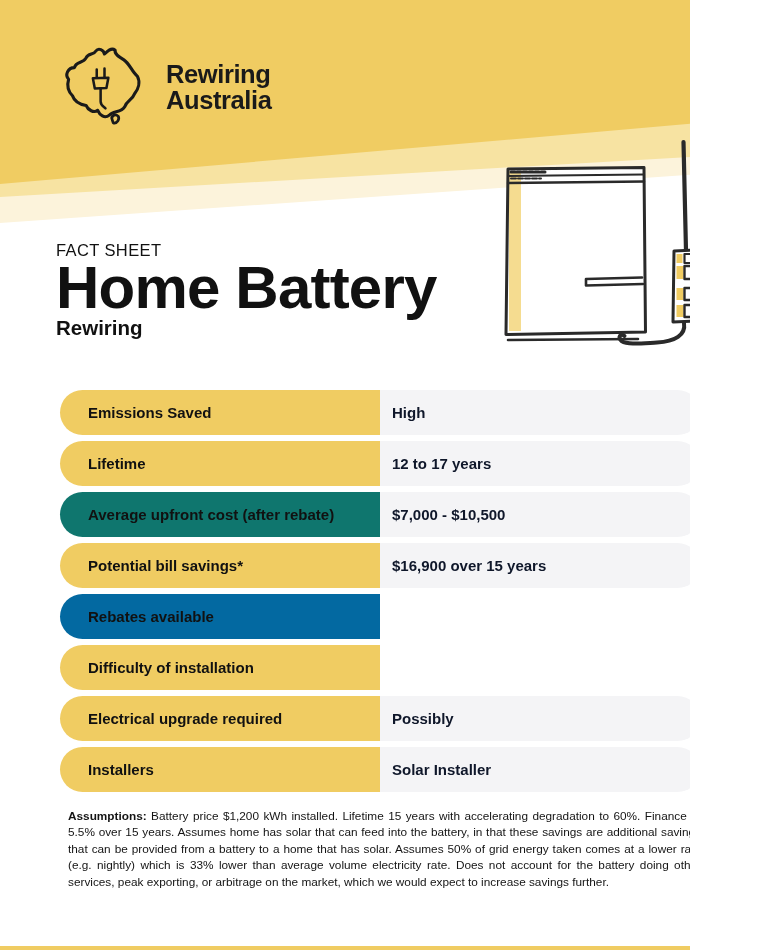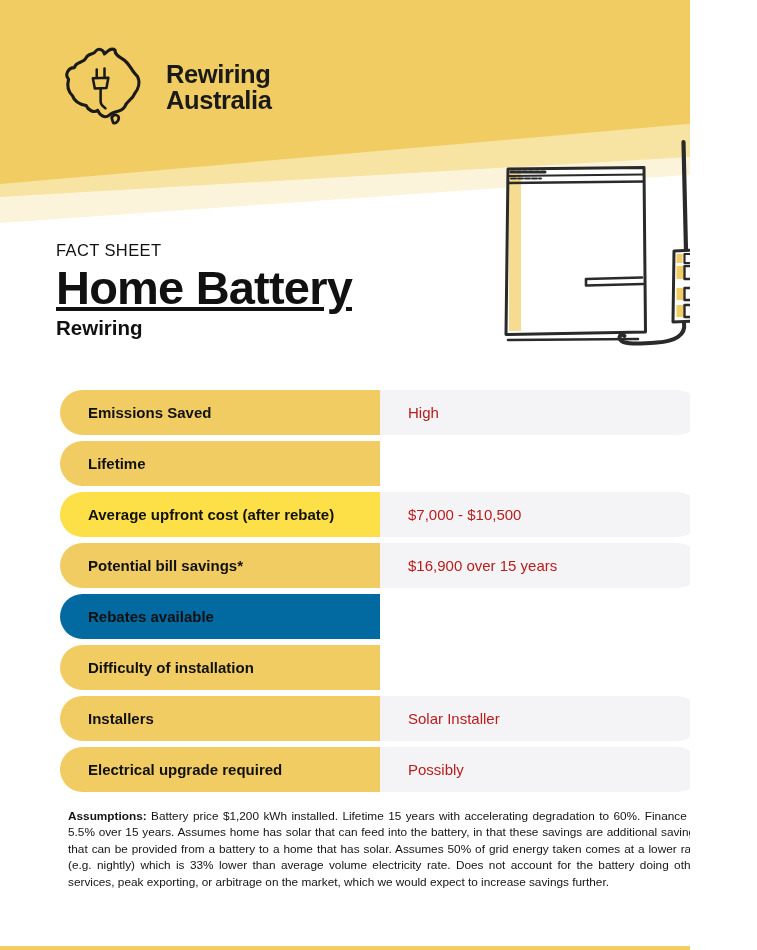--- a/index.html
+++ b/index.html
@@ -18,37 +18,37 @@
   .logo { position:absolute; left:56px; top:44px; display:flex; align-items:center; gap:13px; }
   .logo svg { display:block; }
   .brand-name { font-size:25.5px; font-weight:700; line-height:1.03; letter-spacing:-0.4px; color:#1a1a1a; }
 
   
   .illustration { position:absolute; left:488px; top:138px; }
 
   
   .title-block { position:absolute; left:56px; top:241px; }
   .eyebrow  { font-size:16.5px; font-weight:400; letter-spacing:0.4px; line-height:19px; }
-  .main-title { font-size:47px; font-weight:900; letter-spacing:-0.8px; line-height:55px;text-decoration:underline; }
+  .main-title { font-size:60px; font-weight:900; letter-spacing:-0.8px; line-height:55px; }
   .subtitle { font-size:20.5px; font-weight:700; line-height:21px; margin-top:2px; }
 
   
   .snapshot-table { position:absolute; left:60px; top:390px; width:640px; }
   .srow { display:flex; height:45px; margin-bottom:6px; }
   .cell-label {
     width:320px; box-sizing:border-box; padding-left:28px;
     display:flex; align-items:center;
     border-radius:22.5px 0 0 22.5px;
     font-size:15px; font-weight:700; color:#111;
   }
   .cell-value {
-    width:320px; box-sizing:border-box; padding-left:28px;
+    width:320px; box-sizing:border-box; padding-left:12px;
     display:flex; align-items:center;
     border-radius:0 22.5px 22.5px 0;
-    font-size:15px; font-weight:400; color:#b91c1c;
+    font-size:15px; font-weight:700; color:#0f172a;
   }
 
   
   .footnote {
     position:absolute; left:68px; top:808px; width:633px;
     font-size:11.8px; line-height:16.4px; text-align:justify; color:#141414;
   }
   .footnote .fn-label { font-weight:700; }
 
   
@@ -121,48 +121,49 @@
   </div>
 
   <div class="snapshot-table">
     <div class="srow">
       <div class="cell-label" style="background: rgb(240, 204, 98); text-align: right;">Emissions Saved</div>
       <div class="cell-value" style="background: rgb(244, 244, 246);">High</div>
     </div>
 
     <div class="srow">
       <div class="cell-label" style="background: rgb(240, 204, 98);">Lifetime</div>
+      <div class="cell-value" style="background: rgb(244, 244, 246);">12 to 17 years</div>
     </div>
 
     <div class="srow">
-      <div class="cell-label" style="background: #fde047;">Average upfront cost (after rebate)</div>
+      <div class="cell-label" style="background: #0f766e;">Average upfront cost (after rebate)</div>
       <div class="cell-value" style="background: rgb(244, 244, 246);">$7,000 - $10,500</div>
     </div>
 
     <div class="srow">
       <div class="cell-label" style="background: rgb(240, 204, 98);">Potential bill savings*</div>
       <div class="cell-value" style="background: rgb(244, 244, 246);">$16,900 over 15 years</div>
     </div>
 
     <div class="srow">
       <div class="cell-label" style="background: #0369a1;">Rebates available</div>
     </div>
 
     <div class="srow">
       <div class="cell-label" style="background: rgb(240, 204, 98);">Difficulty of installation</div>
     </div>
 
     <div class="srow">
-      <div class="cell-label" style="background: rgb(240, 204, 98);">Installers</div>
-      <div class="cell-value" style="background: rgb(244, 244, 246);">Solar Installer</div>
+      <div class="cell-label" style="background: rgb(240, 204, 98);">Electrical upgrade required</div>
+      <div class="cell-value" style="background: rgb(244, 244, 246);">Possibly</div>
     </div>
 
     <div class="srow">
-      <div class="cell-label" style="background: rgb(240, 204, 98);">Electrical upgrade required</div>
-      <div class="cell-value" style="background: rgb(244, 244, 246);">Possibly</div>
+      <div class="cell-label" style="background: rgb(240, 204, 98);">Installers</div>
+      <div class="cell-value" style="background: rgb(244, 244, 246);">Solar Installer</div>
     </div>
   </div>
 
   <div class="footnote">
     <span class="fn-label">Assumptions:</span><span> Battery price $1,200 kWh installed. Lifetime 15 years with accelerating degradation to 60%. Finance at 5.5% over 15 years. Assumes home has solar that can feed into the battery, in that these savings are additional savings that can be provided from a battery to a home that has solar. Assumes 50% of grid energy taken comes at a lower rate (e.g. nightly) which is 33% lower than average volume electricity rate. Does not account for the battery doing other services, peak exporting, or arbitrage on the market, which we would expect to increase savings further.</span>
   </div>
 
   <div class="footer-bar" style="background: rgb(240, 204, 98);"></div>
 
 </div>

